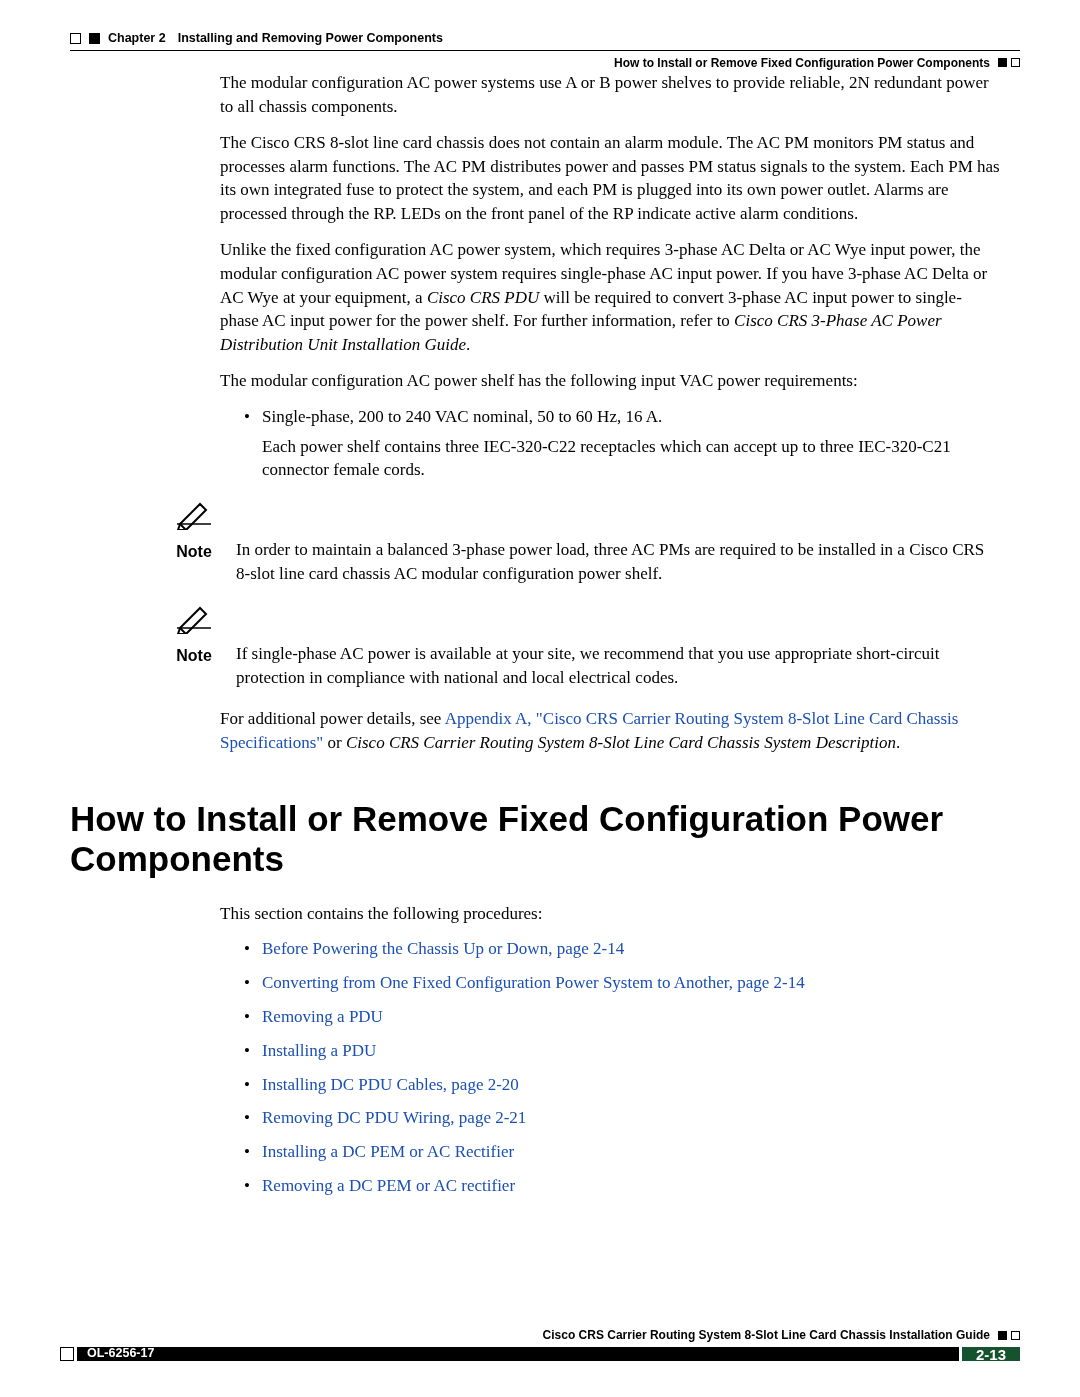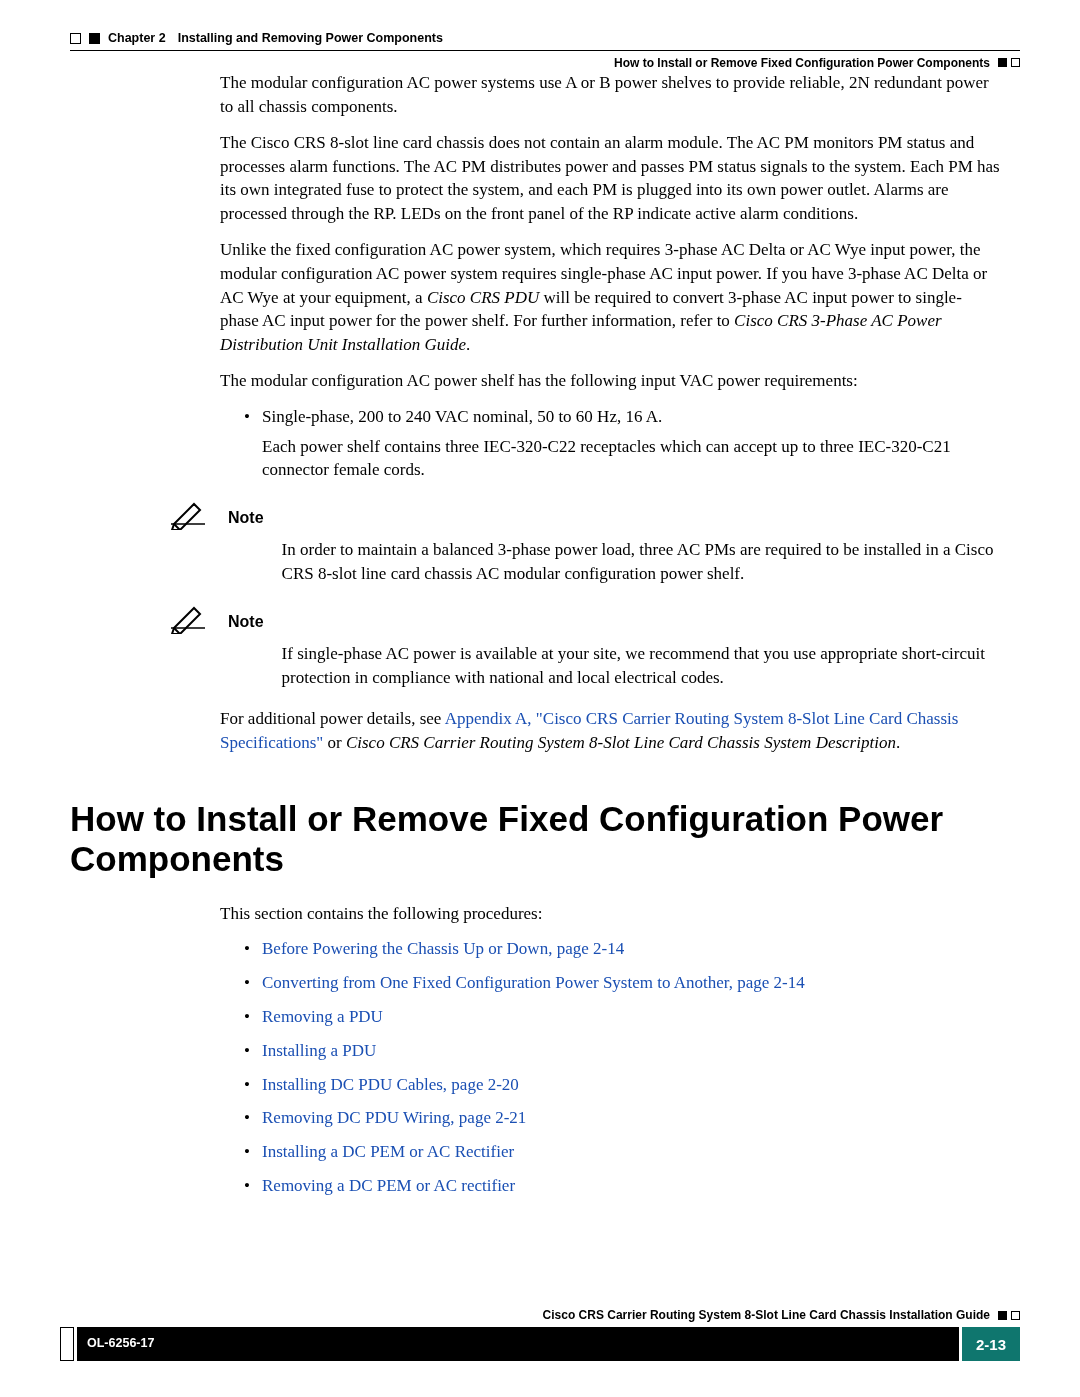--- a/index.html
+++ b/index.html
@@ -83,23 +83,23 @@
     font-size: 17px;
   }
   .note-block {
     display: flex;
     align-items: flex-start;
     gap: 18px;
     margin: 18px 20px 18px 100px;
   }
   .note-icon-col {
     display: flex;
-    flex-direction: row;
-    align-items: center;
-    gap: 22px;
+    flex-direction: column;
+    align-items: center;
+    gap: 4px;
     min-width: 48px;
     text-align: center;
   }
   .note-label {
     font-family: Arial, Helvetica, sans-serif;
     font-weight: bold;
     font-size: 16px;
   }
   .pencil-icon svg { width: 36px; height: 30px; }
   .note-text {
@@ -139,35 +139,35 @@
     align-items: center;
     gap: 8px;
     font-family: Arial, Helvetica, sans-serif;
     font-weight: bold;
     font-size: 12px;
     margin-bottom: 3px;
   }
   .footer-bar {
     display: flex;
     align-items: stretch;
-    height: 34px;
+    height: 14px;
   }
   .footer-bar-dark {
     flex: 1;
     background: #000;
     color: #fff;
     display: flex;
     align-items: center;
     padding-left: 10px;
     font-family: Arial, Helvetica, sans-serif;
     font-weight: bold;
     font-size: 12.5px;
   }
   .footer-bar-page {
-    background: #0f766e;
+    background: #14532d;
     color: #fff;
     font-family: Arial, Helvetica, sans-serif;
     font-weight: bold;
     font-size: 15px;
     display: flex;
     align-items: center;
     padding: 0 14px;
     margin-left: 3px;
   }
   .footer-bar-outline {

